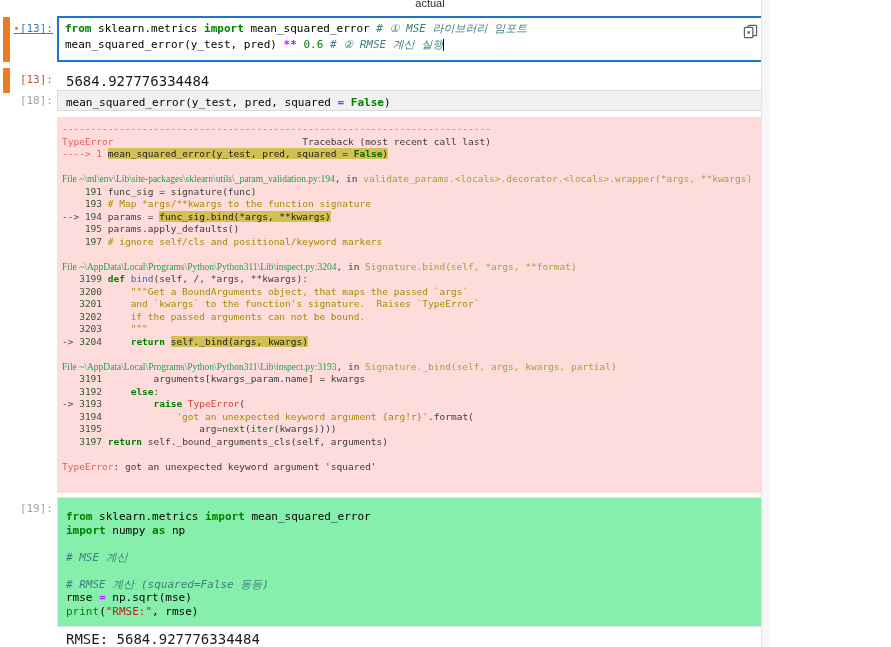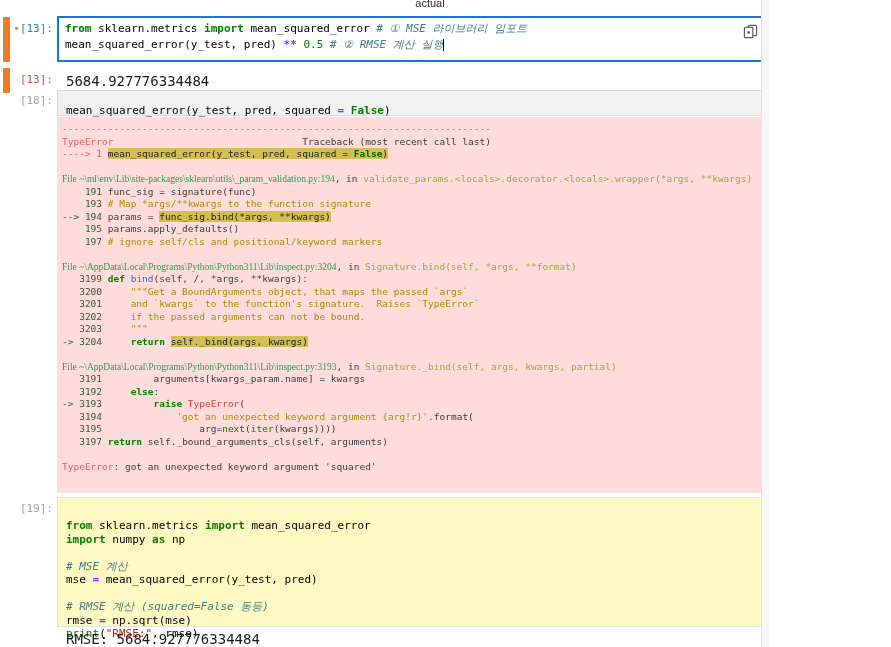--- a/index.html
+++ b/index.html
@@ -6,38 +6,38 @@
   #page{position:relative;width:769px;height:647px;background:#ffffff;overflow:hidden;
         font-family:"DejaVu Sans Mono","Liberation Mono",monospace;}
   .sans{font-family:"Liberation Sans","DejaVu Sans",sans-serif;}
 
   
   #plot-label{position:absolute;top:-3px;left:0;width:860px;text-align:center;
     font-size:11px;color:#2b2b2b;}
 
   
   .prompt{position:absolute;left:0;width:53px;text-align:right;font-size:11px;white-space:pre;}
-  .prompt.in-active{color:#307fc1;}
+  .prompt.in-active{color:#307fc1;text-decoration:underline;}
   .prompt.in-idle{color:#9aa5b1;}
   .prompt.out{color:#bf5b3d;}
   .bullet{color:#ee7a24;}
 
   
   .dirty-bar{position:absolute;left:3px;width:7px;background:#ee7a24;border-radius:1px;}
 
   
   .editor{position:absolute;left:57px;width:822px;box-sizing:border-box;font-size:11px;}
   #cell13-editor{top:16px;height:46px;background:#ffffff;border:2px solid #1976d2;
     padding:3px 6px;}
   #cell13-editor .cl{line-height:16px;}
   #cell18-editor{top:90px;height:21px;background:#f1f1f1;border:1px solid #dadada;
+    padding:4px 8px;}
+  #cell18-editor .cl{line-height:15px;}
+  #cell19-editor{top:497px;height:130px;background:#86efac;border:1px solid #e3e3e3;
     padding:12px 8px;}
-  #cell18-editor .cl{line-height:15px;}
-  #cell19-editor{top:497px;height:130px;background:#fef9c3;border:1px solid #e3e3e3;
-    padding:21px 8px;}
   #cell19-editor .cl{line-height:13.5px;}
 
   .out-text{position:absolute;left:66px;font-size:14px;color:#1a1a1a;white-space:pre;}
 
   
   #traceback{position:absolute;left:57px;top:117px;width:824px;height:376px;
     box-sizing:border-box;background:#ffdcdc;padding:6px 5px;font-size:9.5px;}
   #traceback .cl{line-height:12.5px;}
 
   .cl{white-space:pre;}
@@ -77,21 +77,21 @@
 <body>
 
 <div id="page">
 
   <div id="plot-label" class="sans">actual</div>
 
   <div class="dirty-bar" style="top:17px;height:45px;"></div>
   <div class="prompt in-active" style="top:22px;"><span class="bullet">•</span><span>[13]:</span></div>
   <div class="editor" id="cell13-editor">
       <div class="cl"><span class="t-k">from</span><span class="t-p"> sklearn.metrics </span><span class="t-k">import</span><span class="t-p"> mean_squared_error </span><span class="t-c"># ① MSE 라이브러리 임포트</span></div>
-      <div class="cl"><span class="t-p">mean_squared_error(y_test, pred) </span><span class="t-o">**</span><span class="t-p"> </span><span class="t-n">0.5</span><span class="t-p"> </span><span class="t-c"># ② RMSE 계산 실행</span><span class="t-cur"></span></div>
+      <div class="cl"><span class="t-p">mean_squared_error(y_test, pred) </span><span class="t-o">**</span><span class="t-p"> </span><span class="t-n">0.6</span><span class="t-p"> </span><span class="t-c"># ② RMSE 계산 실행</span><span class="t-cur"></span></div>
     </div>
 
   <div id="cell-toolbar">
     <span class="tb-icon">
       <svg width="15" height="15" viewBox="0 0 16 16" fill="none" stroke="#5a5f66" stroke-width="1.3">
         <rect x="5.5" y="1.5" width="9" height="11" rx="1"></rect>
         <rect x="1.5" y="3.5" width="9" height="11" rx="1" fill="#ffffff"></rect>
         <rect x="4.7" y="7.7" width="2.6" height="2.6" fill="#5a5f66" stroke="none"></rect>
       </svg>
     </span>
@@ -170,21 +170,20 @@
       <div class="cl">&nbsp;</div>
       <div class="cl"><span class="t-r">TypeError</span><span class="t-d">: got an unexpected keyword argument 'squared'</span></div>
     </div>
 
   <div class="prompt in-idle" style="top:502px;">[19]:</div>
   <div class="editor" id="cell19-editor">
       <div class="cl"><span class="t-k">from</span><span class="t-p"> sklearn.metrics </span><span class="t-k">import</span><span class="t-p"> mean_squared_error</span></div>
       <div class="cl"><span class="t-k">import</span><span class="t-p"> numpy </span><span class="t-k">as</span><span class="t-p"> np</span></div>
       <div class="cl">&nbsp;</div>
       <div class="cl"><span class="t-c"># MSE 계산</span></div>
-      <div class="cl"><span class="t-p">mse </span><span class="t-o">=</span><span class="t-p"> mean_squared_error(y_test, pred)</span></div>
       <div class="cl">&nbsp;</div>
       <div class="cl"><span class="t-c"># RMSE 계산 (squared=False 동등)</span></div>
       <div class="cl"><span class="t-p">rmse </span><span class="t-o">=</span><span class="t-p"> np.sqrt(mse)</span></div>
       <div class="cl"><span class="t-b2">print</span><span class="t-p">(</span><span class="t-s">"RMSE:"</span><span class="t-p">, rmse)</span></div>
     </div>
 
   <div class="out-text" style="top:631px;">RMSE: 5684.927776334484</div>
 
   <div id="scrollbar-track"></div>
 </div>

